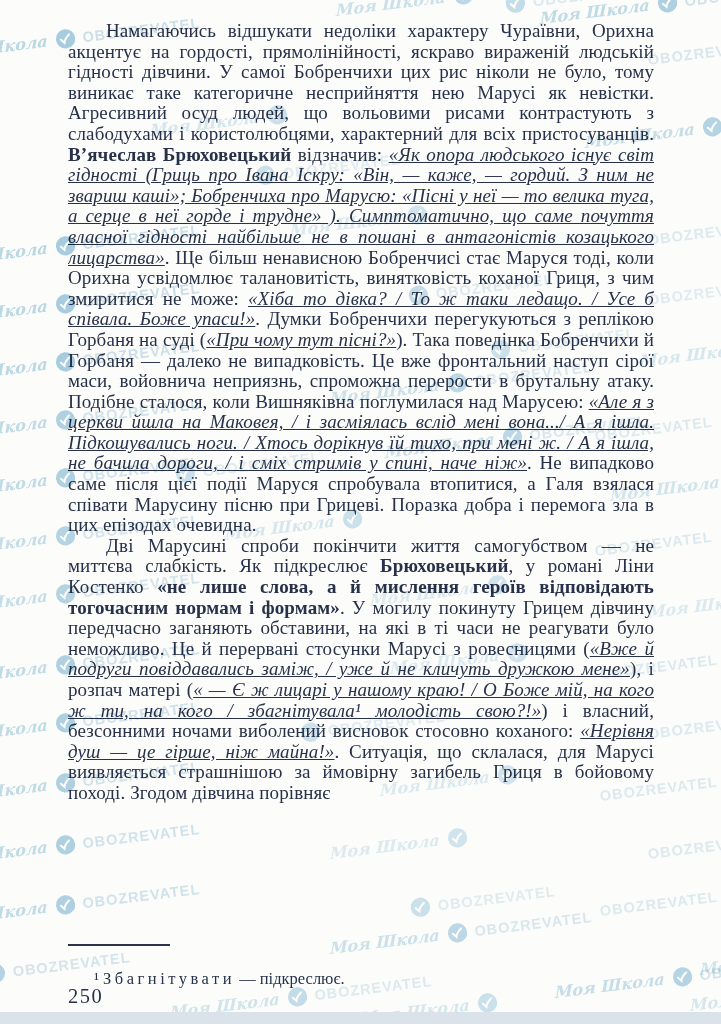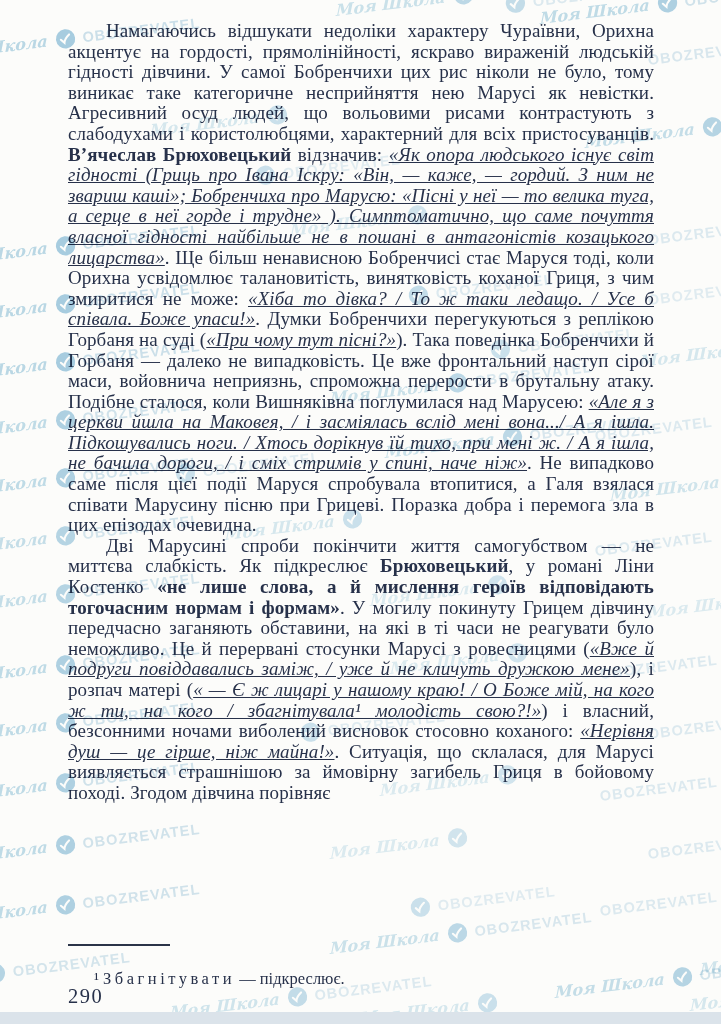--- a/index.html
+++ b/index.html
@@ -53,21 +53,21 @@
 
 <div class="page">
   <div class="text-block">
       <p class="para indent" lang="uk"><span>Намагаючись відшукати недоліки характеру Чураївни, Орихна акцентує на гордості, прямолінійності, яскраво вираженій людській гідності дівчини. У самої Бобренчихи цих рис ніколи не було, тому виникає таке категоричне несприйняття нею Марусі як невістки. Агресивний осуд людей, що вольовими рисами контрастують з слабодухами і користолюбцями, характерний для всіх пристосуванців. </span><span class="bi">В’ячеслав Брюховецький</span><span> відзначив: </span><span class="it">«Як опора людського існує світ гідності (Гриць про Івана Іскру: «Він, — каже, — гордий. З ним не звариш каші»; Бобренчиха про Марусю: «Пісні у неї — то велика туга, а серце в неї горде і трудне» ). Симптоматично, що саме почуття власної гідності найбільше не в пошані в антагоністів козацького лицарства»</span><span>. Ще більш ненависною Бобренчисі стає Маруся тоді, коли Орихна усвідомлює талановитість, винятковість коханої Гриця, з чим змиритися не може: </span><span class="it">«Хіба то дівка? / То ж таки ледащо. / Усе б співала. Боже упаси!»</span><span>. Думки Бобренчихи перегукуються з реплікою Горбаня на суді (</span><span class="it">«При чому тут пісні?»</span><span>). Така поведінка Бобренчихи й Горбаня — далеко не випадковість. Це вже фронтальний наступ сірої маси, войовнича неприязнь, спроможна перерости в брутальну атаку. Подібне сталося, коли Вишняківна поглумилася над Марусею: </span><span class="it">«Але я з церкви йшла на Маковея, / і засміялась вслід мені вона.../ А я ішла. Підкошувались ноги. / Хтось дорікнув їй тихо, при мені ж. / А я ішла, не бачила дороги, / і сміх стримів у спині, наче ніж»</span><span>. Не випадково саме після цієї події Маруся спробувала втопитися, а Галя взялася співати Марусину пісню при Грицеві. Поразка добра і перемога зла в цих епізодах очевидна.</span></p>
       <p class="para indent" lang="uk"><span>Дві Марусині спроби покінчити життя самогубством — не миттєва слабкість. Як підкреслює </span><span class="bi">Брюховецький</span><span>, у романі Ліни Костенко </span><span class="bi">«не лише слова, а й мислення героїв відповідають тогочасним нормам і формам»</span><span>. У могилу покинуту Грицем дівчину передчасно заганяють обставини, на які в ті часи не реагувати було неможливо. Це й перервані стосунки Марусі з ровесницями (</span><span class="it">«Вже й подруги повіддавались заміж, / уже й не кличуть дружкою мене»</span><span>), і розпач матері (</span><span class="it">« — Є ж лицарі у нашому краю! / О Боже мій, на кого ж ти, на кого / збагнітувала¹ молодість свою?!»</span><span>) і власний, безсонними ночами виболений висновок стосовно коханого: </span><span class="it">«Нерівня душ — це гірше, ніж майна!»</span><span>. Ситуація, що склалася, для Марусі виявляється страшнішою за ймовірну загибель Гриця в бойовому поході. Згодом дівчина порівняє</span></p>
     </div>
 
   <div class="footnote-rule"></div>
   <p class="footnote"><span>¹ </span><span class="sp">Збагнітувати</span><span> — підкреслює.</span></p>
 
-  <div class="page-number">290</div>
+  <div class="page-number">250</div>
 
   <div class="watermark-layer">
       <div class="wm" style="left: 336px; top: 0px; opacity: 0.45;">
         <span class="wm-school">Моя Школа</span>
         <span class="wm-icon">
           <svg width="21" height="21" viewBox="0 0 24 24">
             <circle cx="12" cy="12" r="11" fill="#6fafd2"></circle>
             <path d="M6.6 12.4 l3.6 4 q0.7-4.6 6.4-8.9" stroke="#ffffff" stroke-width="2.4" fill="none" stroke-linecap="round"></path>
           </svg>
         </span>

